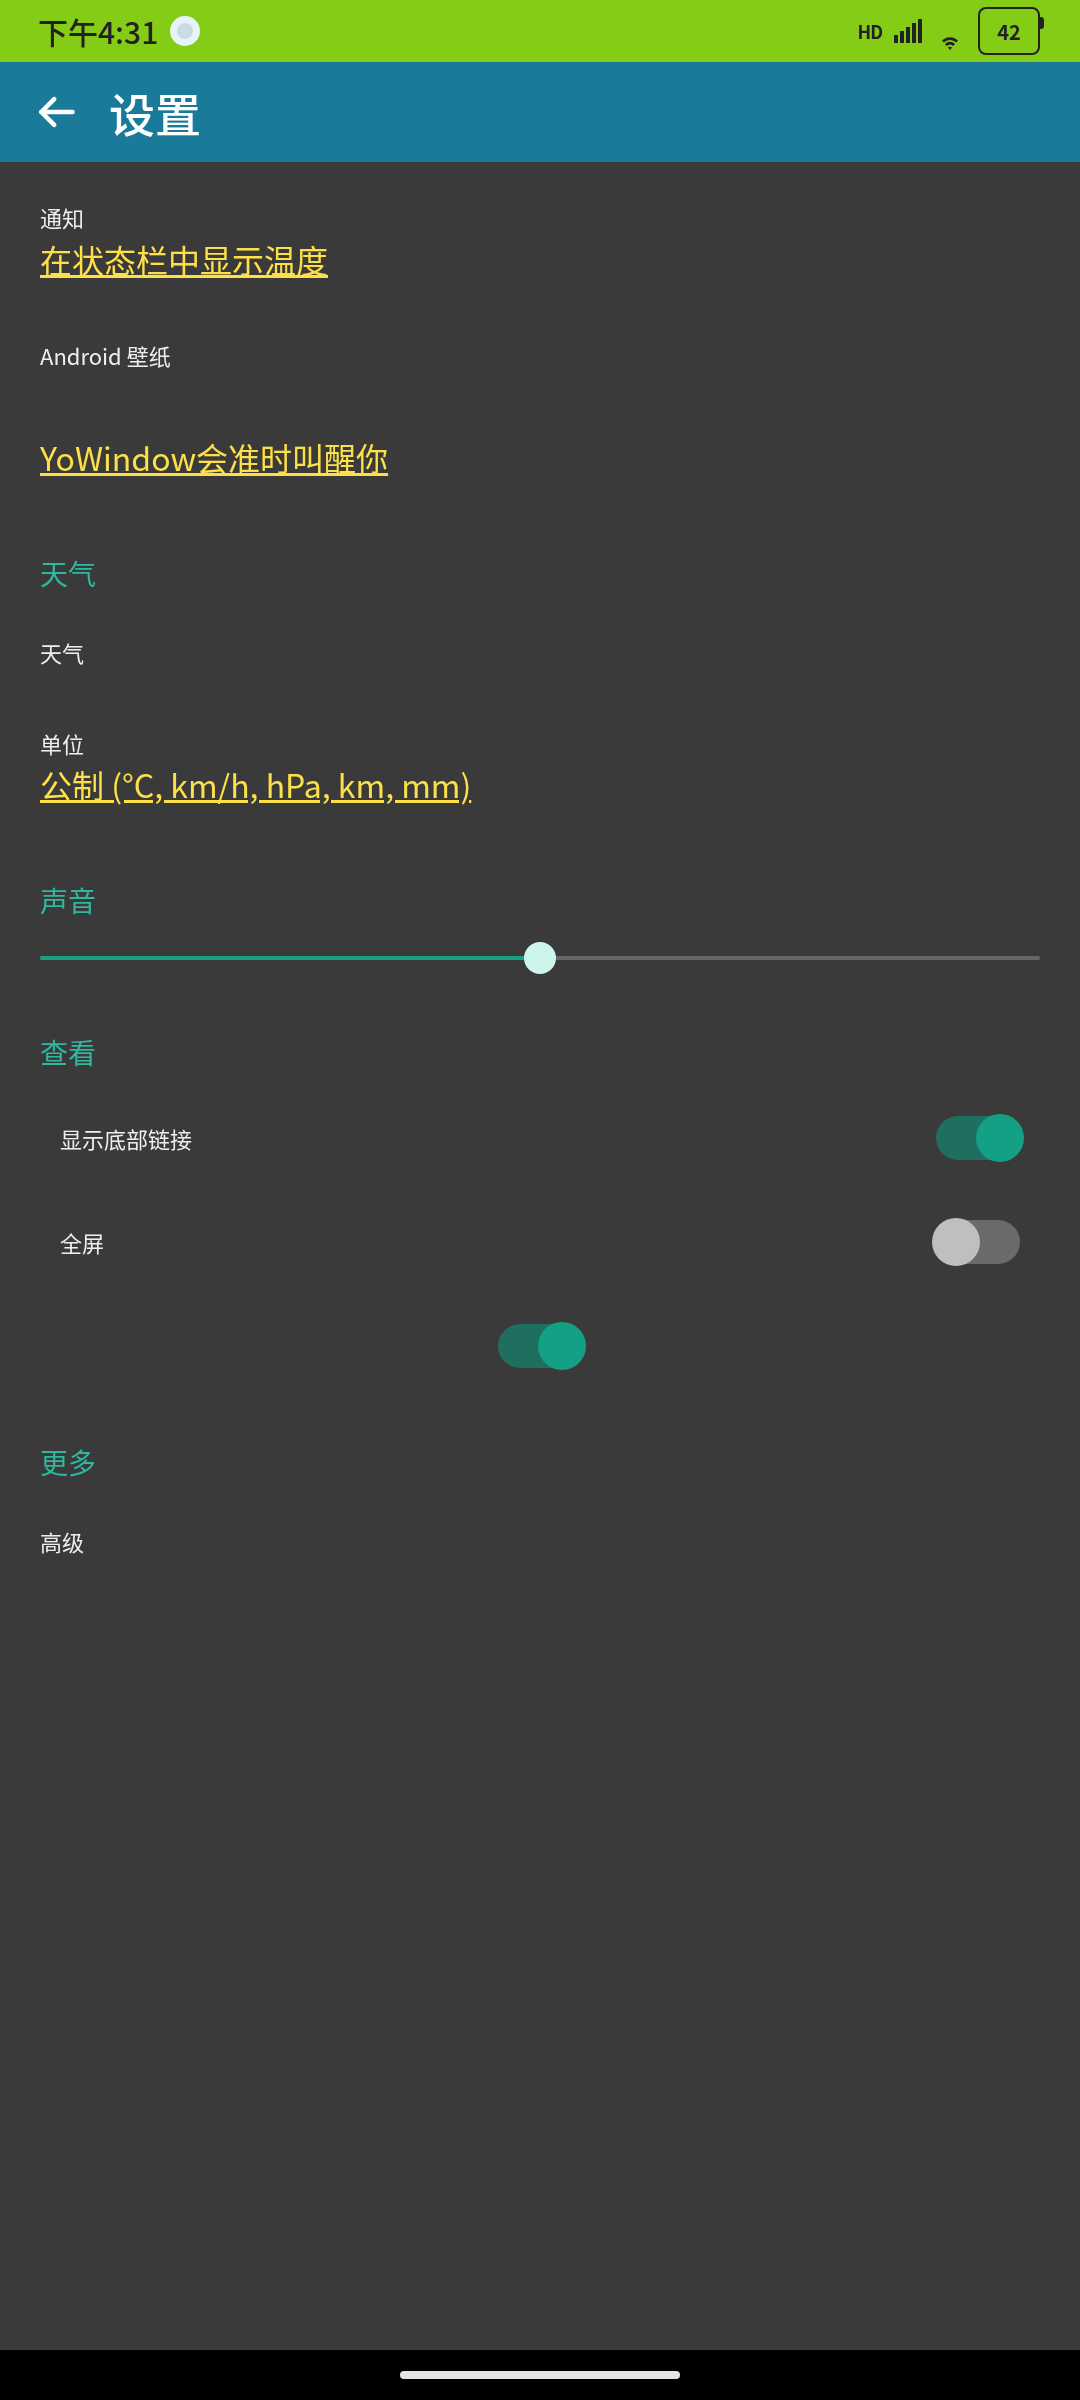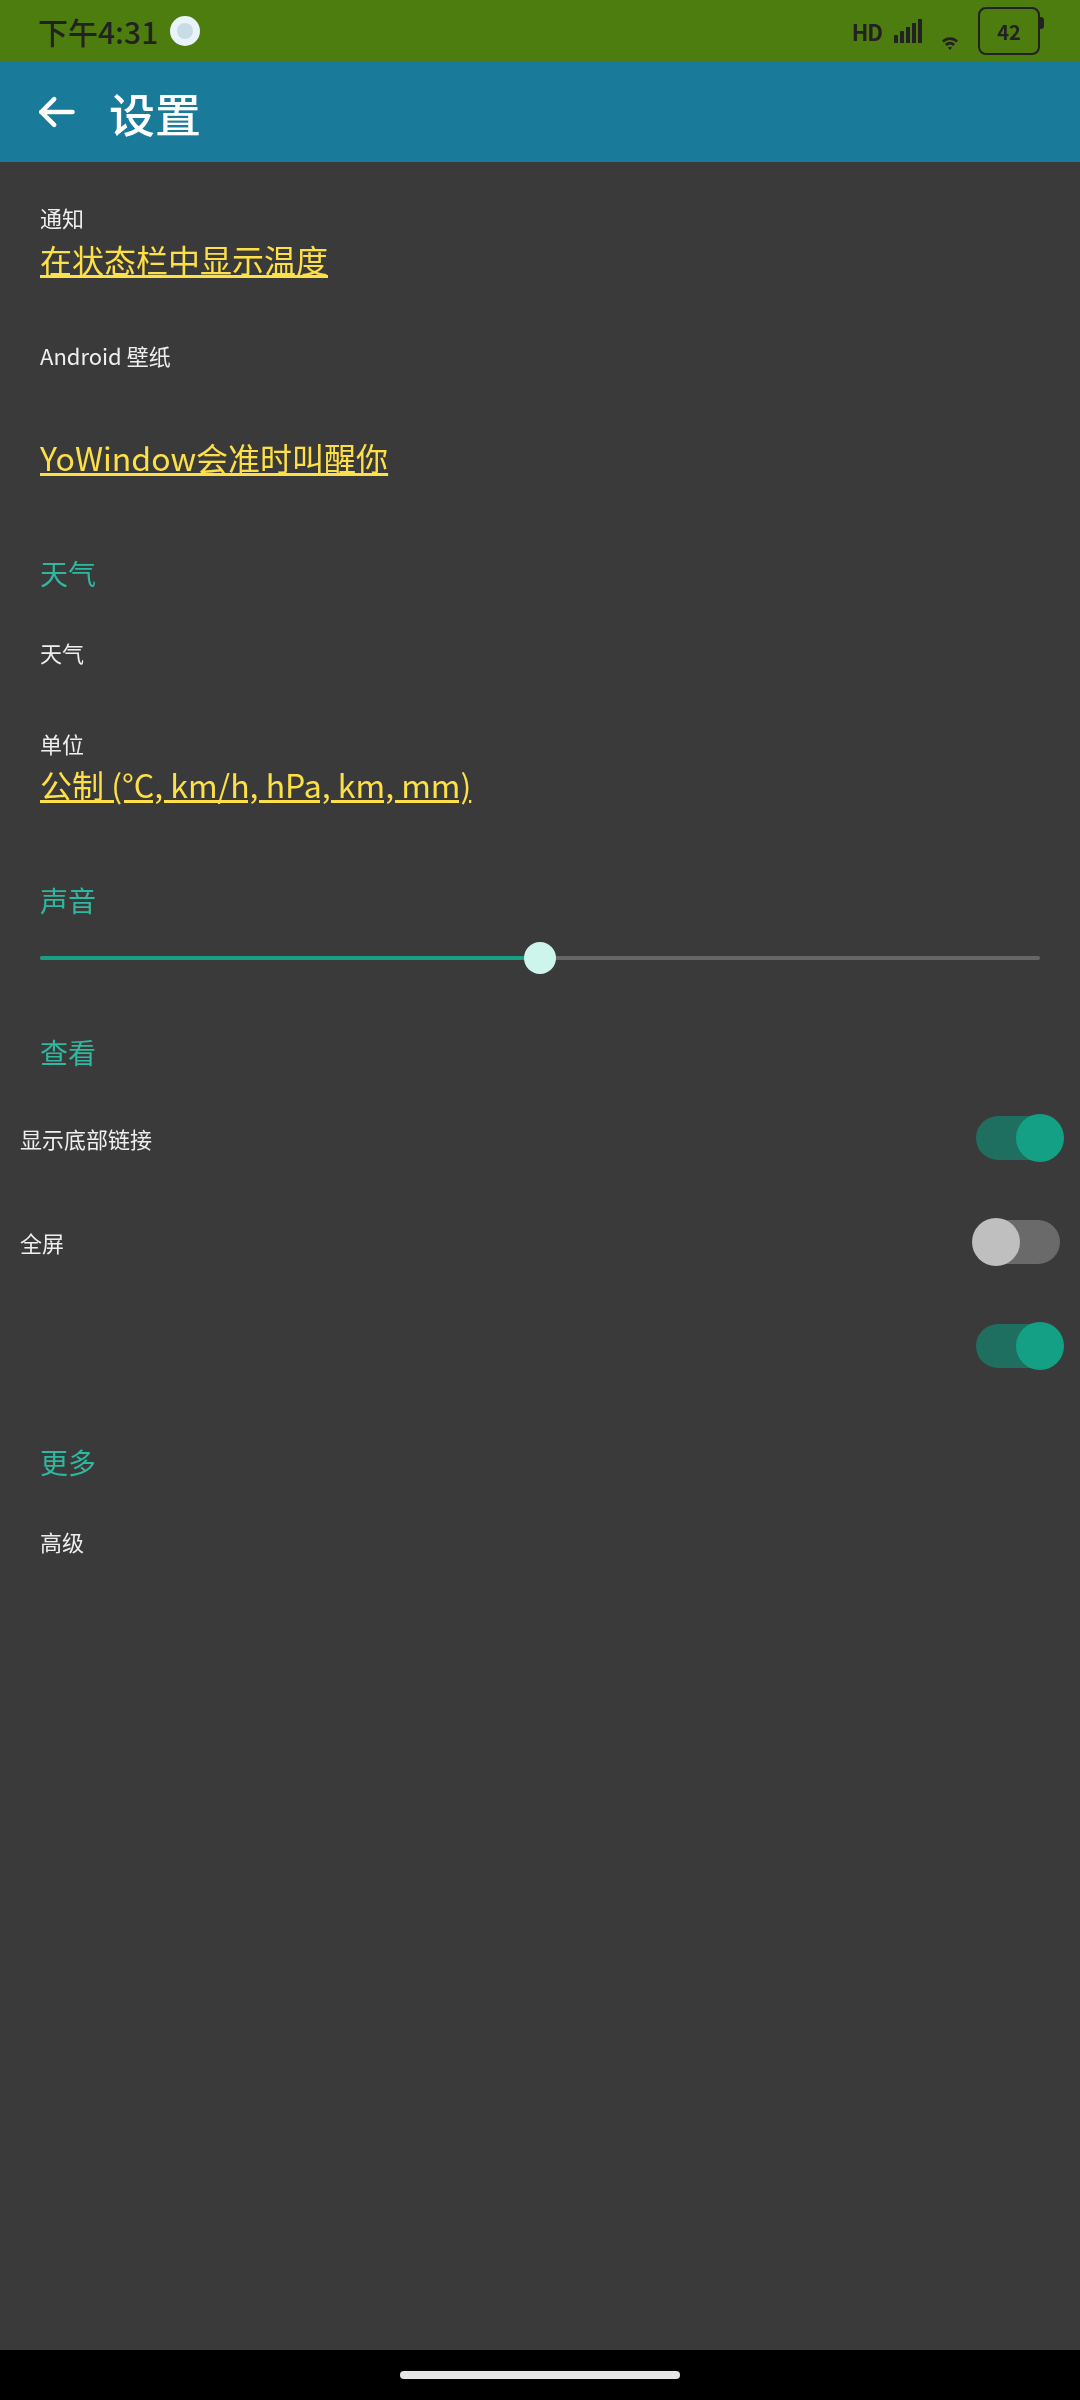--- a/index.html
+++ b/index.html
@@ -1,23 +1,23 @@
 <!DOCTYPE html>
 <html><head>
 <meta charset="utf-8">
 <style>
   * { margin: 0; padding: 0; box-sizing: border-box; font-family: -apple-system, "Noto Sans CJK SC", "PingFang SC", sans-serif; }
   html, body { width: 1080px; height: 2400px; background: #000; overflow: hidden; }
   .screen { position: relative; width: 1080px; height: 2400px; background: #3a3a3a; display: flex; flex-direction: column; }
-  .status-bar { height: 62px; background: #4d7c0f; display: flex; align-items: center; justify-content: space-between; padding: 0 40px 0 38px; color: #222; font-size: 30px; font-weight: 500; }
+  .status-bar { height: 62px; background: #84cc16; display: flex; align-items: center; justify-content: space-between; padding: 0 40px 0 38px; color: #222; font-size: 30px; font-weight: 500; }
   .status-left { display: flex; align-items: center; gap: 12px; }
   .status-right { display: flex; align-items: center; gap: 12px; }
   .sun-icon { width: 30px; height: 30px; border-radius: 50%; background: #e8f4fa; position: relative; display:flex; align-items:center; justify-content:center; }
   .sun-icon::before { content:""; width:16px; height:16px; border-radius:50%; background:#c9dce6; }
-  .hd { font-size: 22px; font-weight: 600; letter-spacing: -1px; }
+  .hd { font-size: 18px; font-weight: 600; letter-spacing: -1px; }
   .signal { display: inline-flex; align-items: flex-end; gap: 2px; height: 24px; }
   .signal span { width: 4px; background: #222; display: inline-block; }
   .signal span:nth-child(1){height:8px;} .signal span:nth-child(2){height:12px;} .signal span:nth-child(3){height:16px;} .signal span:nth-child(4){height:20px;} .signal span:nth-child(5){height:24px;}
   .wifi { position: relative; width: 32px; height: 24px; }
   .battery { width: 62px; height: 48px; border: 2.5px solid #222; border-radius: 8px; position: relative; display: flex; align-items: center; justify-content: center; font-size: 20px; font-weight: 600; }
   .battery::after { content:""; position:absolute; right:-6px; top:8px; width:4px; height:12px; background:#222; border-radius:0 3px 3px 0; }
 
   .app-bar { height: 100px; background: #1a7a9a; display: flex; align-items: center; padding: 0 32px; gap: 29px; }
   .app-title { color: #fff; font-size: 46px; font-weight: 500; }
   .back-arrow { color: #fff; width: 48px; height: 48px; display:flex; align-items:center; justify-content:center; }
@@ -26,21 +26,21 @@
   .item { padding: 30px 40px; }
   .item-title { color: #eeeeee; font-size: 22px; line-height: 1.4; }
   .item-sub { color: #fde047; font-size: 32px; margin-top: 6px; line-height: 1.3; text-decoration: underline; }
   .section-header { color: #2fb8a0; font-size: 28px; padding: 44px 40px 14px 40px; }
 
   .slider-wrap { padding: 22px 40px 28px 40px; }
   .slider { position: relative; height: 4px; background: #666; border-radius: 2px; }
   .slider-fill { position:absolute; left:0; top:0; height:100%; background:#18a085; border-radius:2px; width:50%; }
   .slider-thumb { position:absolute; top:50%; transform:translate(-50%,-50%); width:32px; height:32px; background:#cdf5ec; border-radius:50%; left:50%; }
 
-  .row { display:flex; align-items:center; justify-content:flex-end; padding: 30px 20px; }
+  .row { display:flex; align-items:center; justify-content:center; padding: 30px 60px; }
   .row-text { flex:1; }
   .toggle { width: 84px; height: 44px; border-radius: 22px; position: relative; }
   .toggle.on { background: #1f6f60; }
   .toggle.off { background: #6a6a6a; }
   .toggle .knob { position:absolute; top:50%; transform:translateY(-50%); width:48px; height:48px; border-radius:50%; }
   .toggle.on .knob { right:-4px; background:#14a085; }
   .toggle.off .knob { left:-4px; background:#bfbfbf; }
 
   .gesture-bar { position:absolute; bottom:0; left:0; right:0; height:50px; background:#000; display:flex; align-items:center; justify-content:center; }
   .gesture-pill { width:280px; height:8px; background:#e5e5e5; border-radius:4px; }

